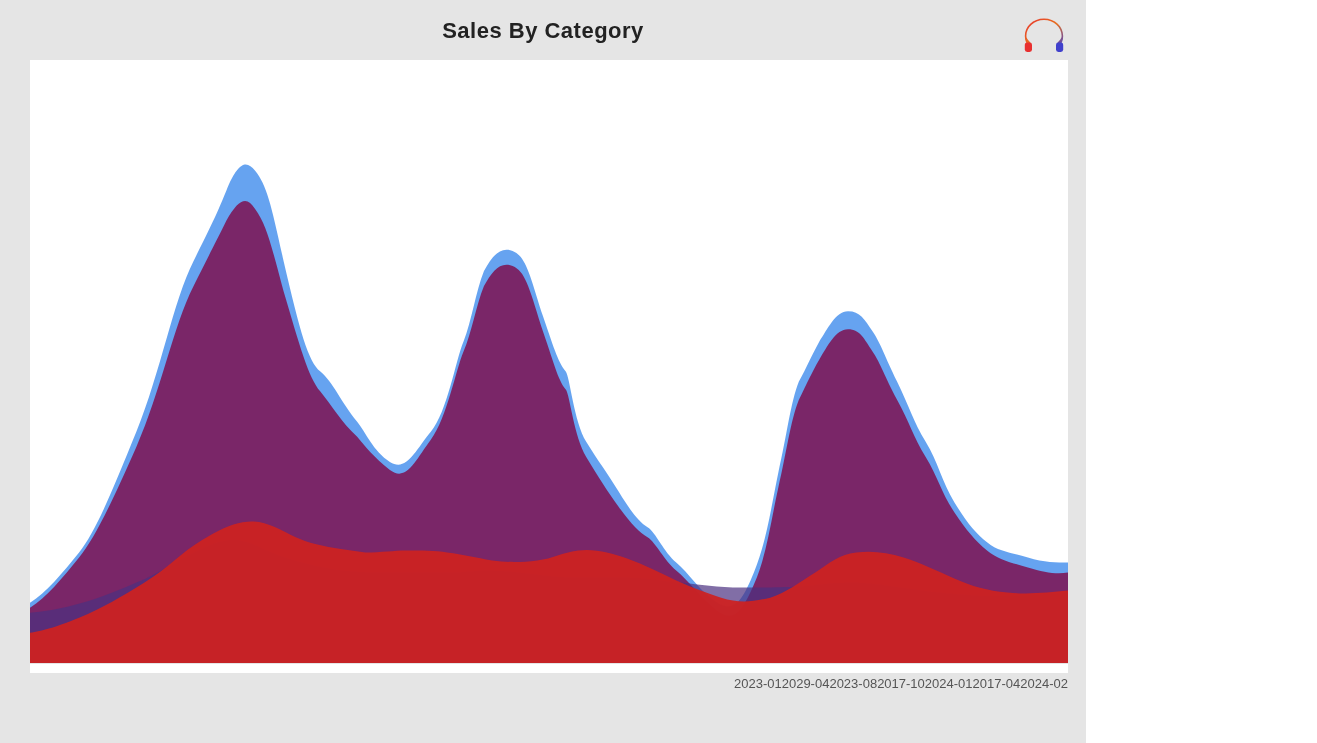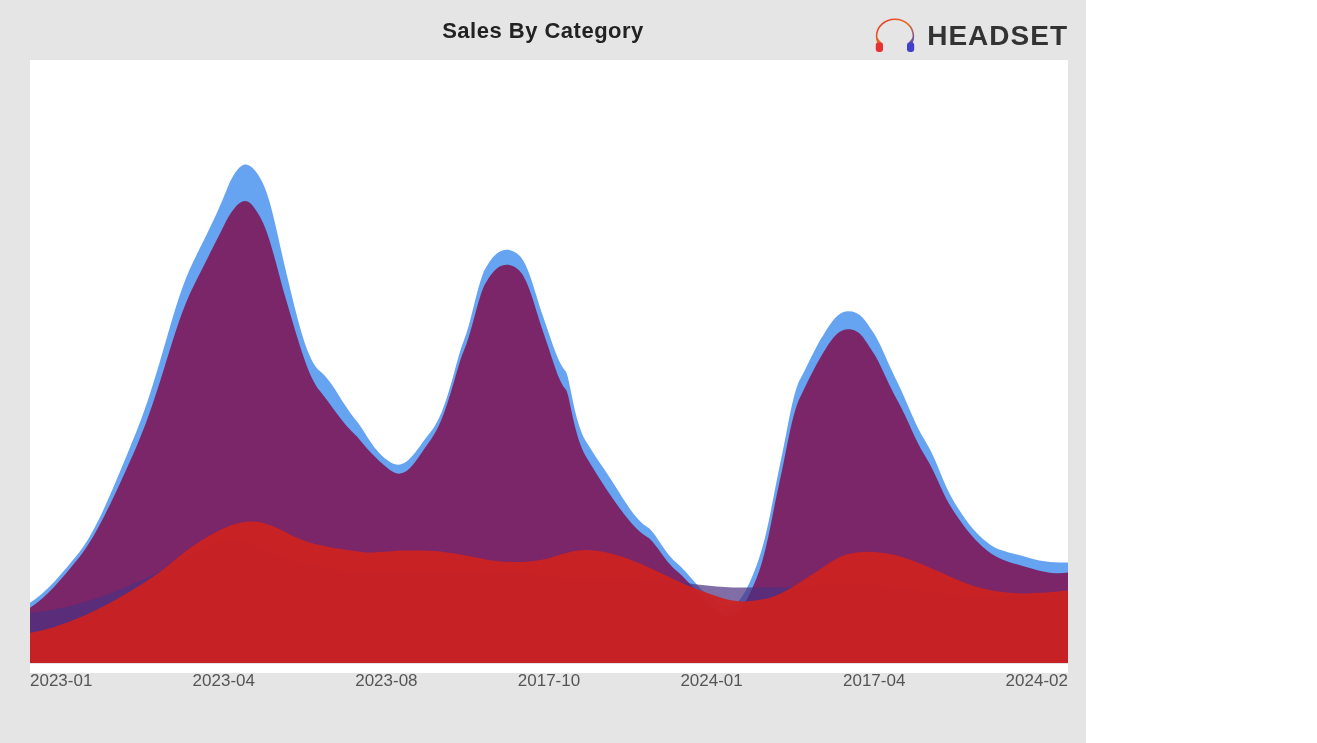--- a/index.html
+++ b/index.html
@@ -93,22 +93,22 @@
       color: #555;
       line-height: 1.6;
     }
 
     .x-axis-labels {
       position: absolute;
       bottom: 52px;
       left: 30px;
       right: 18px;
       display: flex;
-      justify-content: space-between;
-      font-size: 17px;
+      justify-content: flex-end;
+      font-size: 13px;
       color: #555;
     }
   </style>
 </head>
 <body>
 
 <div class="chart-container">
 
   <div class="chart-title">Sales By Category</div>
 
@@ -119,21 +119,20 @@
           <stop offset="0%" style="stop-color:#e83030;stop-opacity:1"></stop>
           <stop offset="50%" style="stop-color:#e87020;stop-opacity:1"></stop>
           <stop offset="100%" style="stop-color:#4040cc;stop-opacity:1"></stop>
         </linearGradient>
       </defs>
 
       <path d="M30 8 C16 8 6 18 6 30 C6 36 8 41 13 45 L13 38 C10 35 8 33 8 30 C8 19 18 10 30 10 C42 10 52 19 52 30 C52 33 50 35 47 38 L47 45 C52 41 54 36 54 30 C54 18 44 8 30 8 Z" fill="url(#logoGrad)"></path>
       <rect x="6" y="38" width="9" height="12" rx="3" fill="#e83030"></rect>
       <rect x="45" y="38" width="9" height="12" rx="3" fill="#4040cc"></rect>
     </svg>
-    <span class="headset-logo-text">HEADSET</span>
   </div>
 
   <div class="legend">
     <div class="legend-item">
       <span class="legend-color" style="background:#cc2222;"></span>
       <span>Concentrates</span>
     </div>
     <div class="legend-item">
       <span class="legend-color" style="background:#8b2252;"></span>
       <span>Flower</span>
@@ -278,21 +277,21 @@
         C1152,524 1170,528 1195,530
         C1220,532 1245,530 1269,528
         L1269,600 L0,600 Z
       " fill="#cc2222" opacity="0.95"></path>
 
     </svg>
   </div>
 
   <div class="x-axis-labels">
     <span>2023-01</span>
-    <span>2023-04</span>
+    <span>2029-04</span>
     <span>2023-08</span>
     <span>2017-10</span>
     <span>2024-01</span>
     <span>2017-04</span>
     <span>2024-02</span>
   </div>
 
 
 </div>
 

